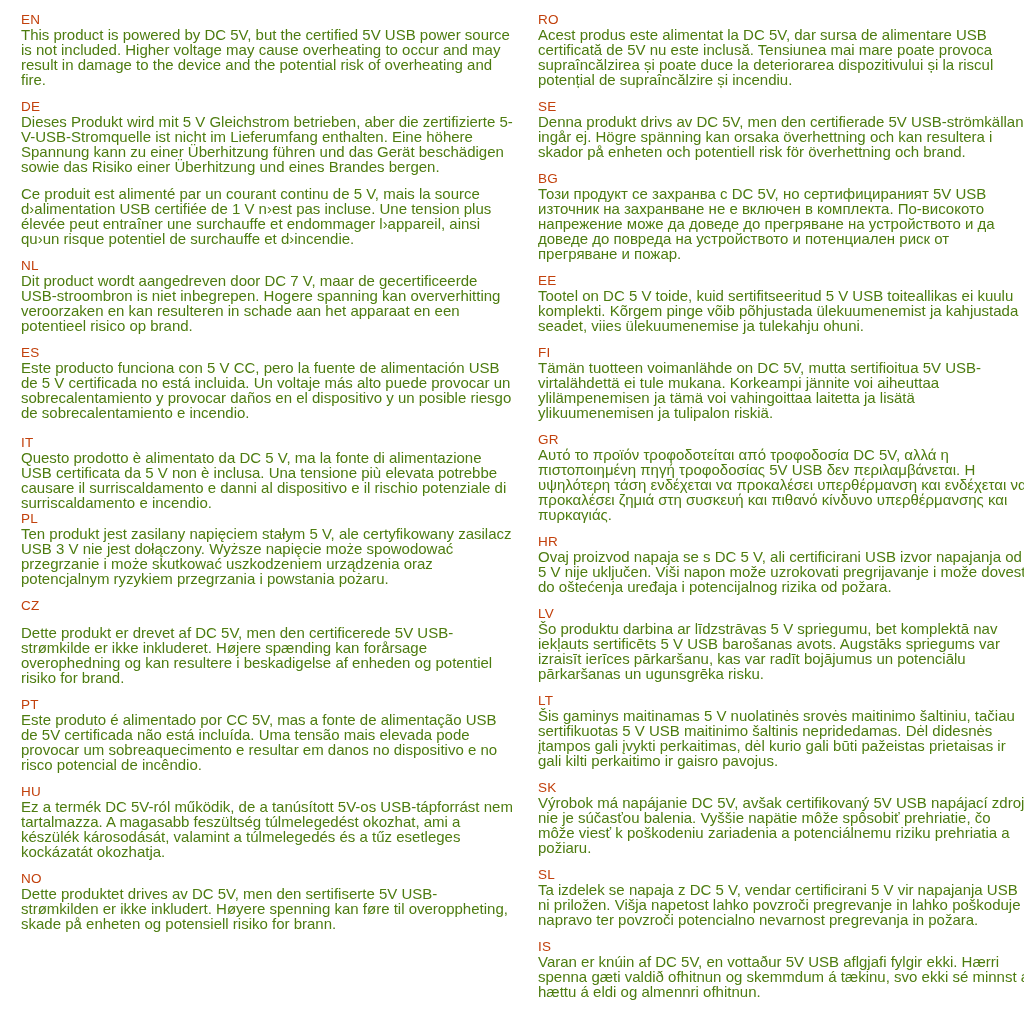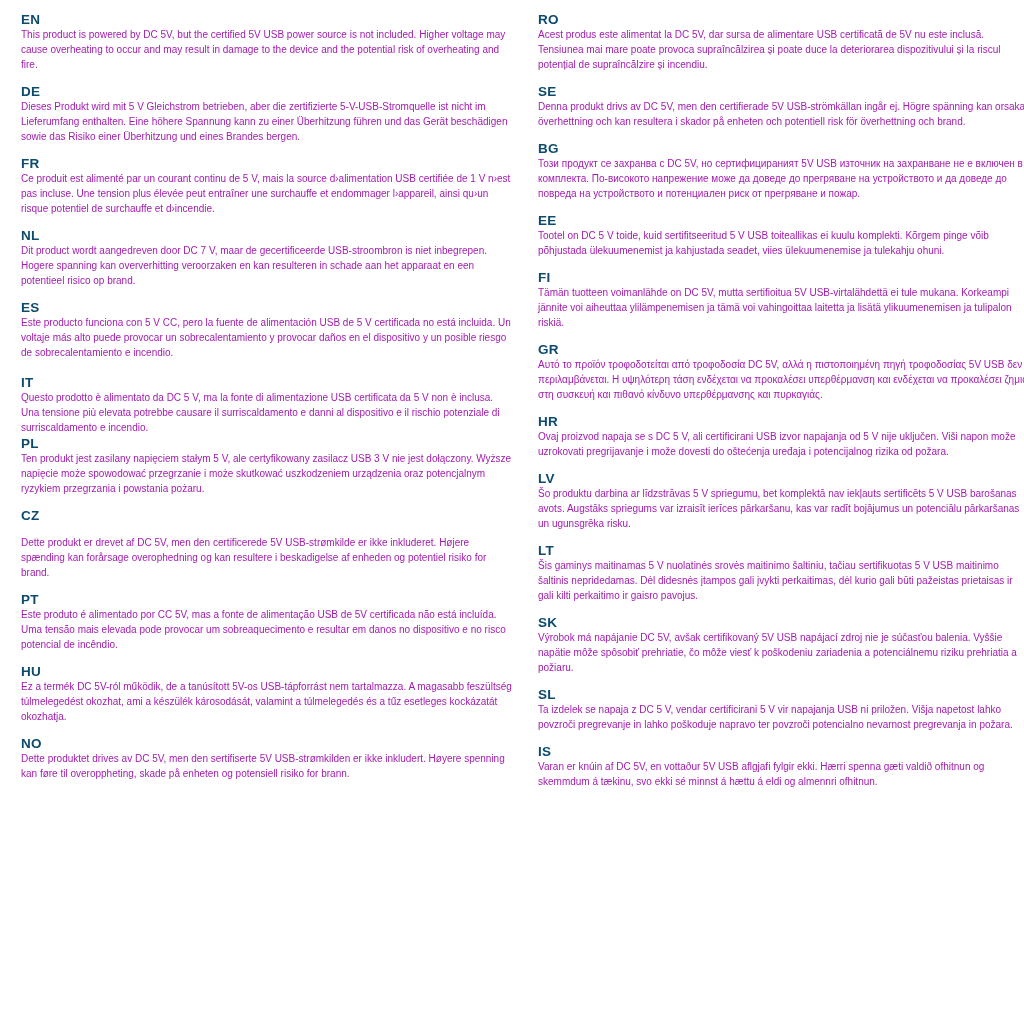--- a/index.html
+++ b/index.html
@@ -25,45 +25,44 @@
     flex: 0 0 492px;
   }
   .section {
     margin-bottom: 12px;
   }
   
   .section-it { margin-bottom: 1px; margin-top: 15px; }
   .code {
     font-size: 13.5px;
     line-height: 15px;
-    font-weight: bold;
-    color: #0c4a6e;
+    font-weight: normal;
+    color: #c2410c;
     letter-spacing: 0.2px;
   }
   .text {
-    font-size: 10px;
+    font-size: 15px;
     line-height: 15px;
-    color: #a21caf;
+    color: #4d7c0f;
   }
 </style>
 </head>
 <body>
 
 <div class="page">
   <div class="col" id="col-left">
       <div class="section section-en">
         <div class="code">EN</div>
         <div class="text">This product is powered by DC 5V, but the certified 5V USB power source is not included. Higher voltage may cause overheating to occur and may result in damage to the device and the potential risk of overheating and fire.</div>
       </div>
       <div class="section section-de">
         <div class="code">DE</div>
         <div class="text">Dieses Produkt wird mit 5 V Gleichstrom betrieben, aber die zertifizierte 5-V-USB-Stromquelle ist nicht im Lieferumfang enthalten. Eine höhere Spannung kann zu einer Überhitzung führen und das Gerät beschädigen sowie das Risiko einer Überhitzung und eines Brandes bergen.</div>
       </div>
       <div class="section section-fr">
-        <div class="code">FR</div>
         <div class="text">Ce produit est alimenté par un courant continu de 5 V, mais la source d›alimentation USB certifiée de 1 V n›est pas incluse. Une tension plus élevée peut entraîner une surchauffe et endommager l›appareil, ainsi qu›un risque potentiel de surchauffe et d›incendie.</div>
       </div>
       <div class="section section-nl">
         <div class="code">NL</div>
         <div class="text">Dit product wordt aangedreven door DC 7 V, maar de gecertificeerde USB-stroombron is niet inbegrepen. Hogere spanning kan oververhitting veroorzaken en kan resulteren in schade aan het apparaat en een potentieel risico op brand.</div>
       </div>
       <div class="section section-es">
         <div class="code">ES</div>
         <div class="text">Este producto funciona con 5 V CC, pero la fuente de alimentación USB de 5 V certificada no está incluida. Un voltaje más alto puede provocar un sobrecalentamiento y provocar daños en el dispositivo y un posible riesgo de sobrecalentamiento e incendio.</div>
       </div>

